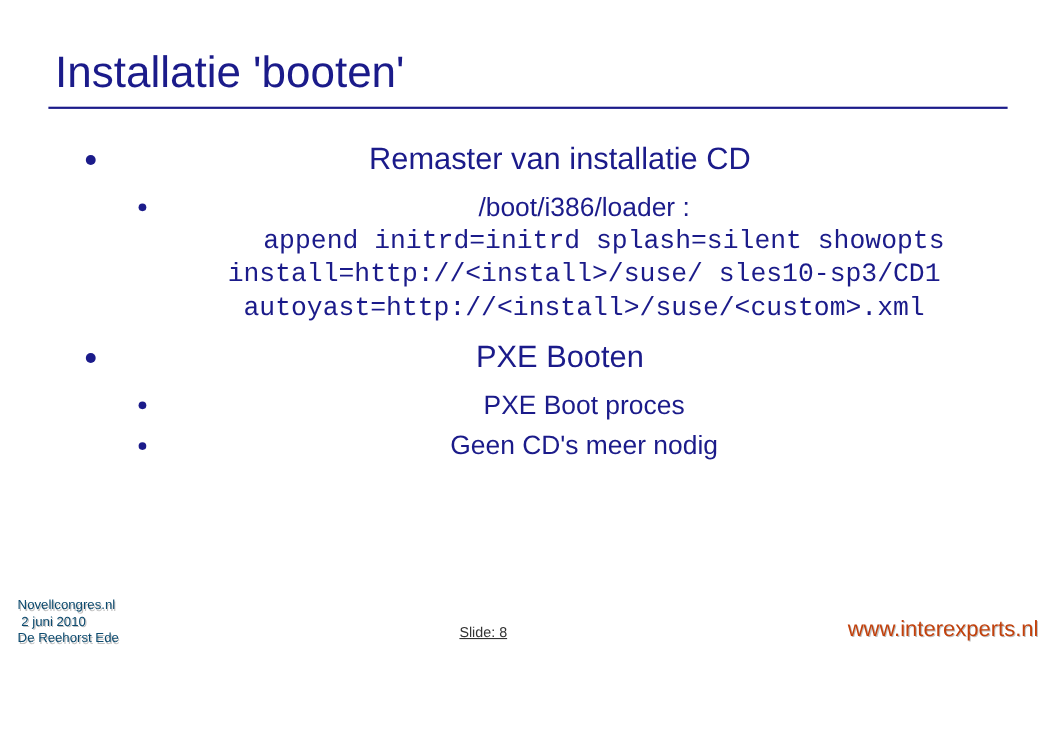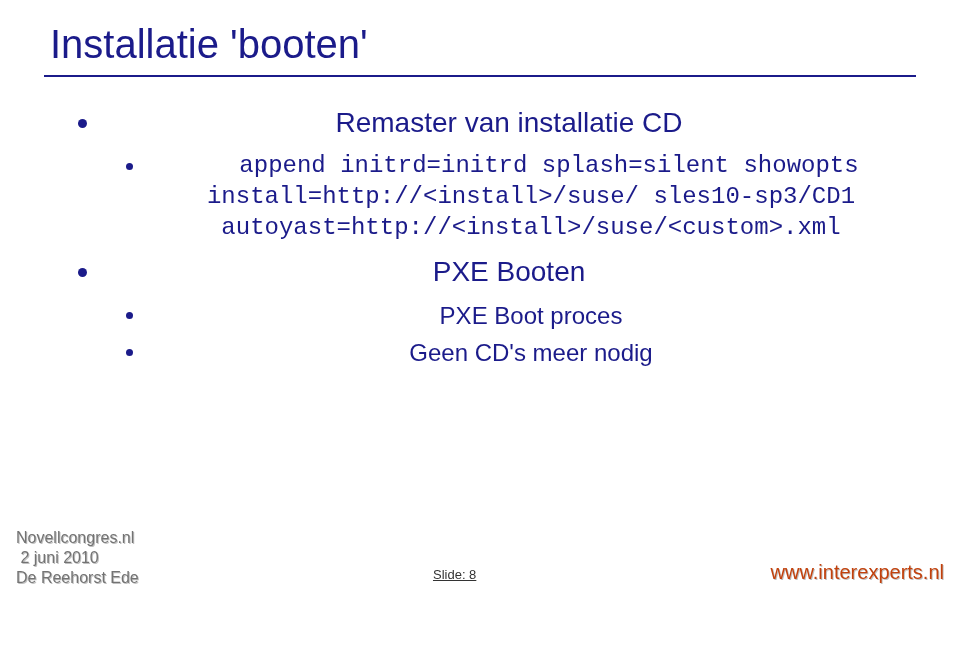--- a/index.html
+++ b/index.html
@@ -6,21 +6,21 @@
   html, body { width: 960px; height: 664px; overflow: hidden; }
   body {
     font-family: "Trebuchet MS", "Verdana", sans-serif;
     background: #fff;
     position: relative;
   }
   .slide {
     width: 960px;
     height: 596px;
     position: relative;
-    padding: 22px 44px 0 44px;
+    padding: 44px 44px 0 44px;
   }
   .title {
     font-size: 40px;
     color: #1b1b8a;
     font-weight: normal;
     margin-bottom: 8px;
     margin-left: 6px;
   }
   .title-rule {
     border: none;
@@ -79,22 +79,22 @@
     position: absolute;
     left: 0; right: 0; bottom: 0;
     height: 70px;
     padding: 0 16px 8px 16px;
     display: flex;
     align-items: flex-end;
     justify-content: space-between;
     font-family: "Trebuchet MS", "Comic Sans MS", sans-serif;
   }
   .footer-left {
-    color: #737373;
-    font-size: 16px;
+    color: #0c4a6e;
+    font-size: 12px;
     line-height: 1.25;
     text-shadow: 1px 1px 0 rgba(0,0,0,0.25);
   }
   .footer-center {
     font-family: Arial, sans-serif;
     font-size: 13px;
     color: #333;
     padding-bottom: 6px;
     text-decoration: underline;
   }
@@ -111,20 +111,21 @@
 <div class="slide">
 
   <h1 class="title">Installatie 'booten'</h1>
   <hr class="title-rule">
 
   <ul class="lvl1">
     <li>
       <span>Remaster van installatie CD</span>
       <ul class="lvl2">
         <li>
+          <span>/boot/i386/loader :</span>
           <div class="mono-block"><span class="mono-line1">append initrd=initrd splash=silent showopts</span>
 <span>install=http://&lt;install&gt;/suse/ sles10-sp3/CD1</span>
 <span>autoyast=http://&lt;install&gt;/suse/&lt;custom&gt;.xml</span></div>
         </li>
       </ul>
     </li>
     <li>
       <span>PXE Booten</span>
       <ul class="lvl2">
         <li>PXE Boot proces</li>

